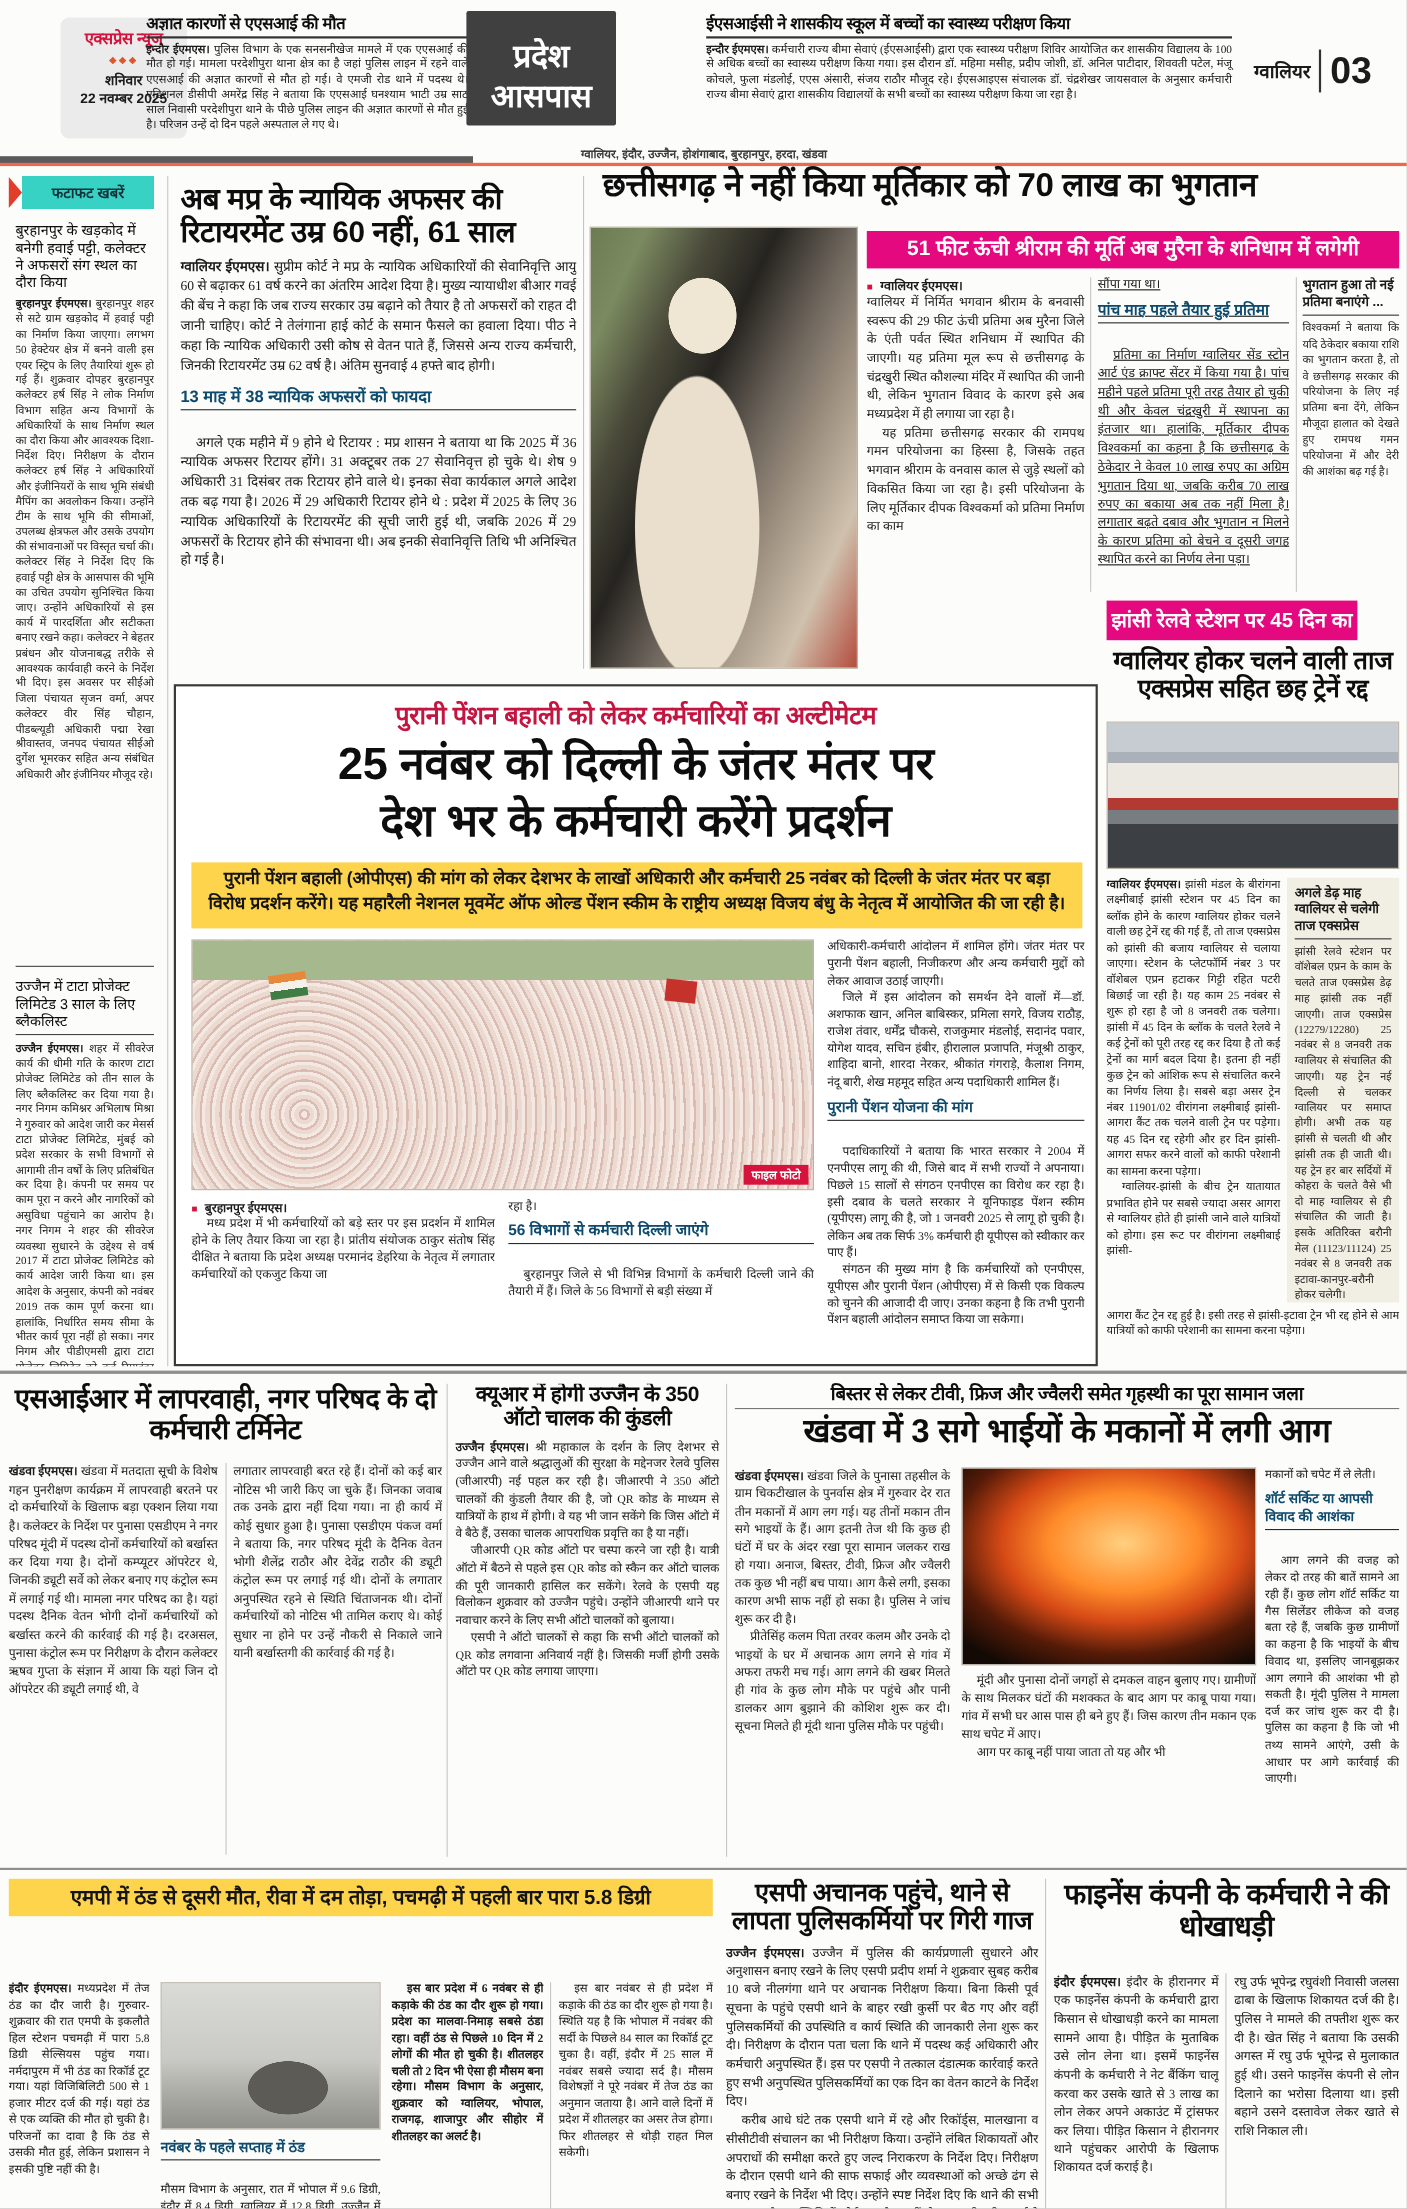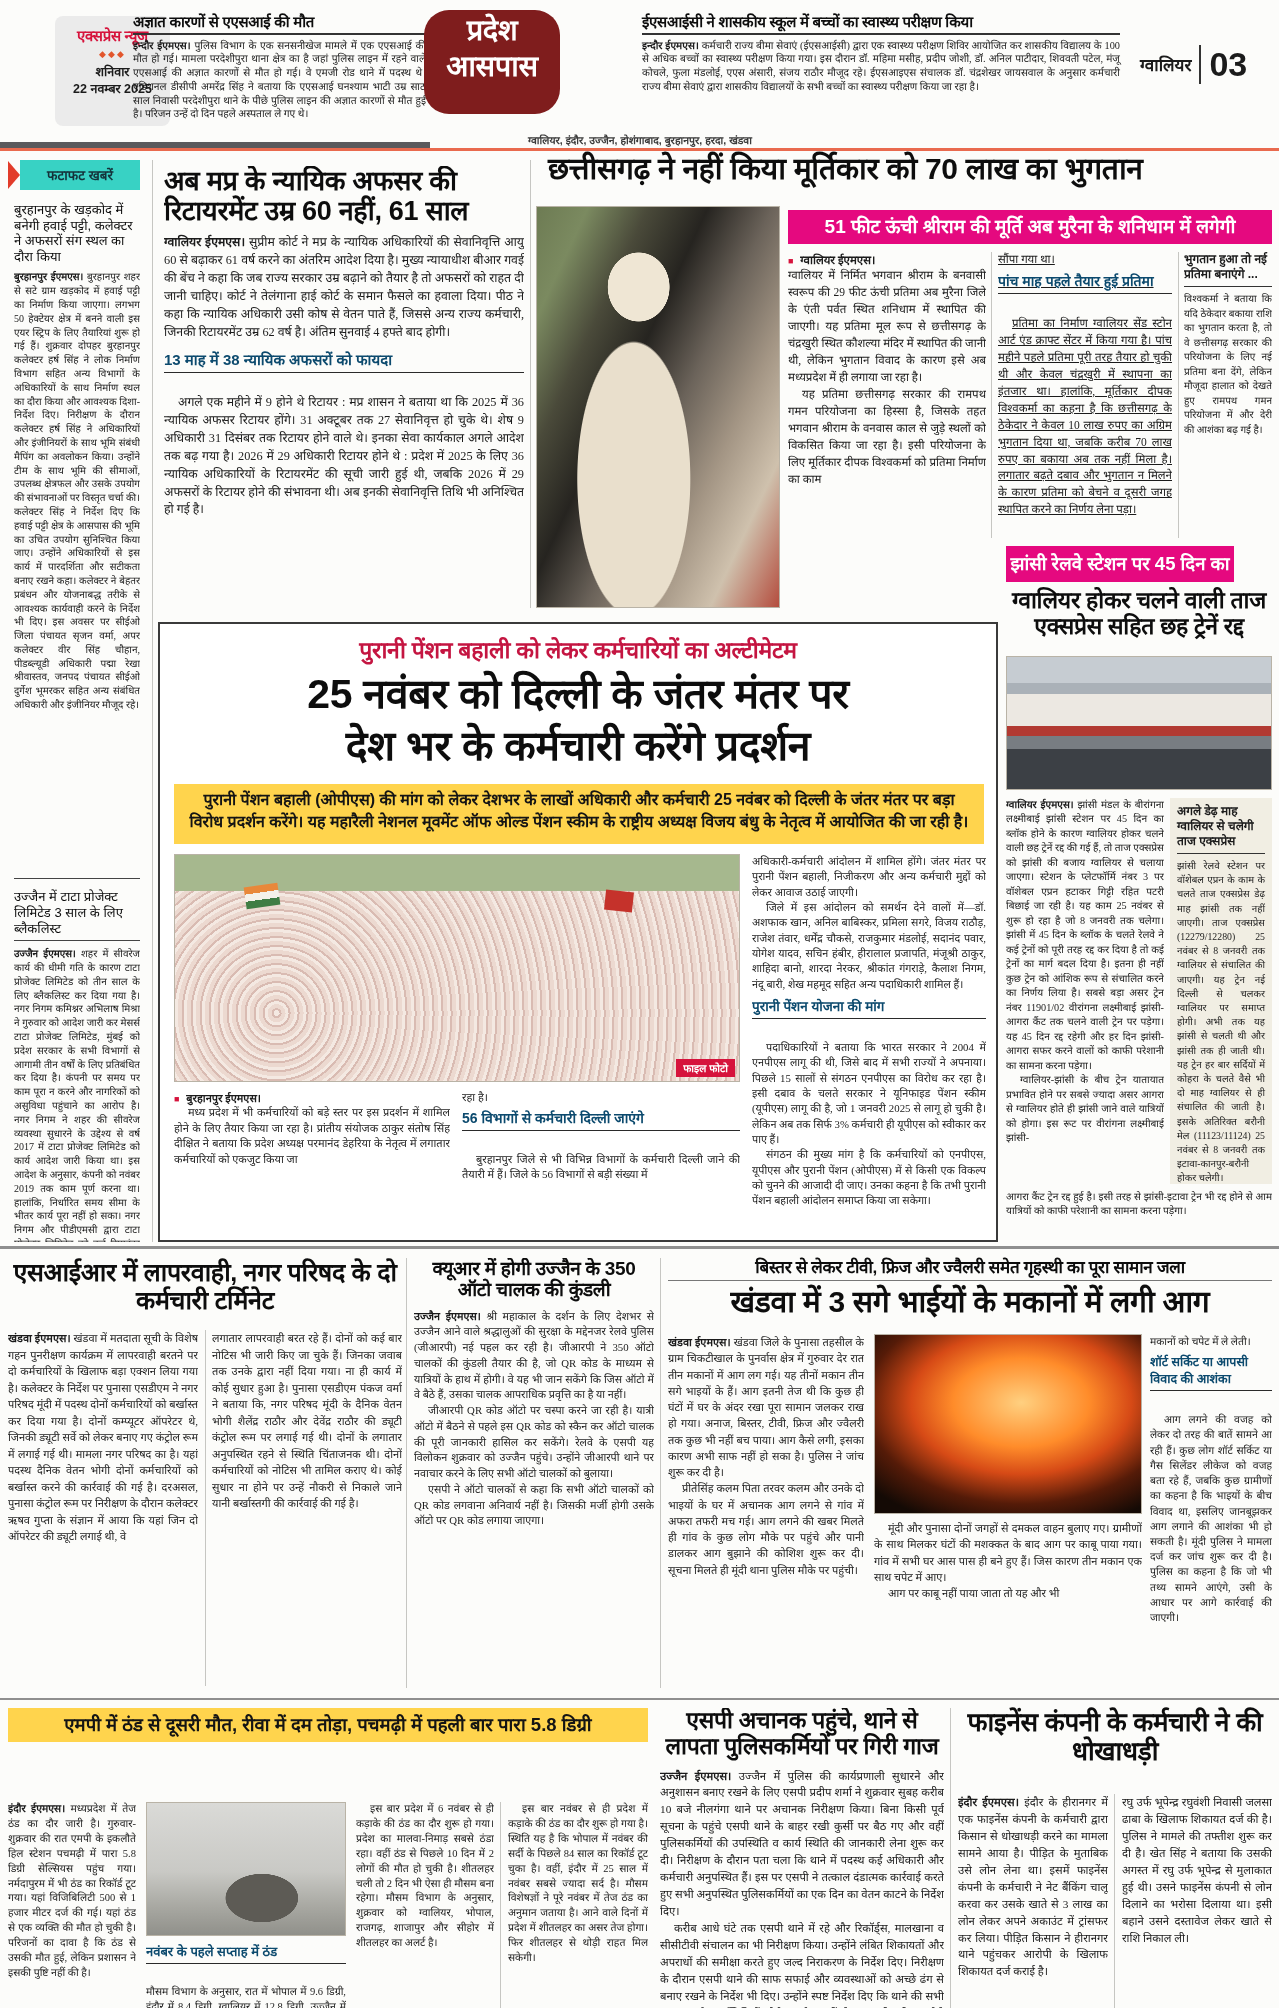--- a/index.html
+++ b/index.html
@@ -21,22 +21,22 @@
 
   
   .masthead { left:55px; top:16px; width:115px; height:110px; background:#ebebeb; border-radius:8px;
               text-align:center; padding-top:12px; }
   .masthead .t { color:#d6133c; font-size:15px; }
   .masthead .d { color:#e2562c; font-size:9px; letter-spacing:2px; margin:4px 0; }
   .masthead .day { font-weight:bold; font-size:12.5px; font-family:"Liberation Sans",sans-serif; }
   .masthead .date { font-weight:bold; font-size:12.5px; font-family:"Liberation Sans",sans-serif; }
   .tophead { font-size:15px; border-bottom:2px solid #333; padding-bottom:2px; margin-bottom:4px; }
   .topbody { font-size:10.3px; line-height:1.33; text-align:justify; }
-  .brandbox { left:424px; top:10px; width:136px; height:104px; background:#7f1d1d; border-radius:25px;
-              color:#fff; text-align:center; padding-top:2px; }
+  .brandbox { left:424px; top:10px; width:136px; height:104px; background:#404040; border-radius:2px;
+              color:#fff; text-align:center; padding-top:24px; }
   .brandbox div { font-size:29px; line-height:1.25; }
   .badge-city { font-size:17px; font-family:"Liberation Sans",sans-serif; font-weight:bold; }
   .badge-no { font-size:34px; font-family:"Liberation Sans",sans-serif; font-weight:bold;
               border-left:2px solid #333; padding-left:8px; margin-left:8px; }
   .regions { font-size:10.5px; font-weight:bold; color:#3b3b3b; text-align:center;
              font-family:"Liberation Sans",sans-serif; }
 
   
   .quick-label { background:#38d2c4; color:#14323a; font-family:"Liberation Sans",sans-serif;
                  font-weight:bold; font-size:13.5px; text-align:center; padding:6px 0; }
@@ -261,21 +261,21 @@
     <div class="abs clip" style="left:0; top:94px; width:128px; height:206px;">
       <p class="bt" style="font-size:10.5px; line-height:1.42;">
         <span class="byline">इंदौर ईएमएस।</span>
         <span>मध्यप्रदेश में तेज ठंड का दौर जारी है। गुरुवार-शुक्रवार की रात एमपी के इकलौते हिल स्टेशन पचमढ़ी में पारा 5.8 डिग्री सेल्सियस पहुंच गया। नर्मदापुरम में भी ठंड का रिकॉर्ड टूट गया। यहां विजिबिलिटी 500 से 1 हजार मीटर दर्ज की गई। यहां ठंड से एक व्यक्ति की मौत हो चुकी है। परिजनों का दावा है कि ठंड से उसकी मौत हुई, लेकिन प्रशासन ने इसकी पुष्टि नहीं की है।</span></p>
     </div>
     <div class="abs photo photo-fog" style="left:138px; top:94px; width:200px; height:134px;"></div>
     <div class="abs clip" style="left:138px; top:234px; width:200px; height:66px;">
       <div class="subhead" style="font-size:13px;">नवंबर के पहले सप्ताह में ठंड</div>
       <p class="bt" style="font-size:10.5px; line-height:1.42;">मौसम विभाग के अनुसार, रात में भोपाल में 9.6 डिग्री, इंदौर में 8.4 डिग्री, ग्वालियर में 12.8 डिग्री, उज्जैन में 11.5 डिग्री और जबलपुर में तापमान 11.1 डिग्री सेल्सियस रहा। वहीं, छतरपुर के नौगांव में 8.5 डिग्री, खजुराहो में 8.8 डिग्री, नरसिंहपुर में 9 डिग्री और खरगोन में 9.4 डिग्री दर्ज किया गया। बाकी शहरों में भी पारे में गिरावट देखने को मिली है।</p>
     </div>
-    <div class="abs clip" style="left:348px; top:94px; width:138px; height:206px;">
+    <div class="abs clip" style="left:348px; top:94px; width:138px; height:206px;font-weight:bold;">
       <p class="bt ind" style="font-size:10.5px; line-height:1.42;">इस बार प्रदेश में 6 नवंबर से ही कड़ाके की ठंड का दौर शुरू हो गया। प्रदेश का मालवा-निमाड़ सबसे ठंडा रहा। वहीं ठंड से पिछले 10 दिन में 2 लोगों की मौत हो चुकी है। शीतलहर चली तो 2 दिन भी ऐसा ही मौसम बना रहेगा। मौसम विभाग के अनुसार, शुक्रवार को ग्वालियर, भोपाल, राजगढ़, शाजापुर और सीहोर में शीतलहर का अलर्ट है।</p>
     </div>
     <div class="vline" style="left:492px; top:94px; height:206px;"></div>
     <div class="abs clip" style="left:500px; top:94px; width:140px; height:206px;">
       <p class="bt ind" style="font-size:10.5px; line-height:1.42;">इस बार नवंबर से ही प्रदेश में कड़ाके की ठंड का दौर शुरू हो गया है। स्थिति यह है कि भोपाल में नवंबर की सर्दी के पिछले 84 साल का रिकॉर्ड टूट चुका है। वहीं, इंदौर में 25 साल में नवंबर सबसे ज्यादा सर्द है। मौसम विशेषज्ञों ने पूरे नवंबर में तेज ठंड का अनुमान जताया है। आने वाले दिनों में प्रदेश में शीतलहर का असर तेज होगा। फिर शीतलहर से थोड़ी राहत मिल सकेगी।</p>
     </div>
   </div>
 
   <div class="abs clip" style="left:660px; top:1708px; width:284px; height:300px;">
     <div class="hl" style="font-size:23px; text-align:center;">एसपी अचानक पहुंचे, थाने से लापता पुलिसकर्मियों पर गिरी गाज</div>

